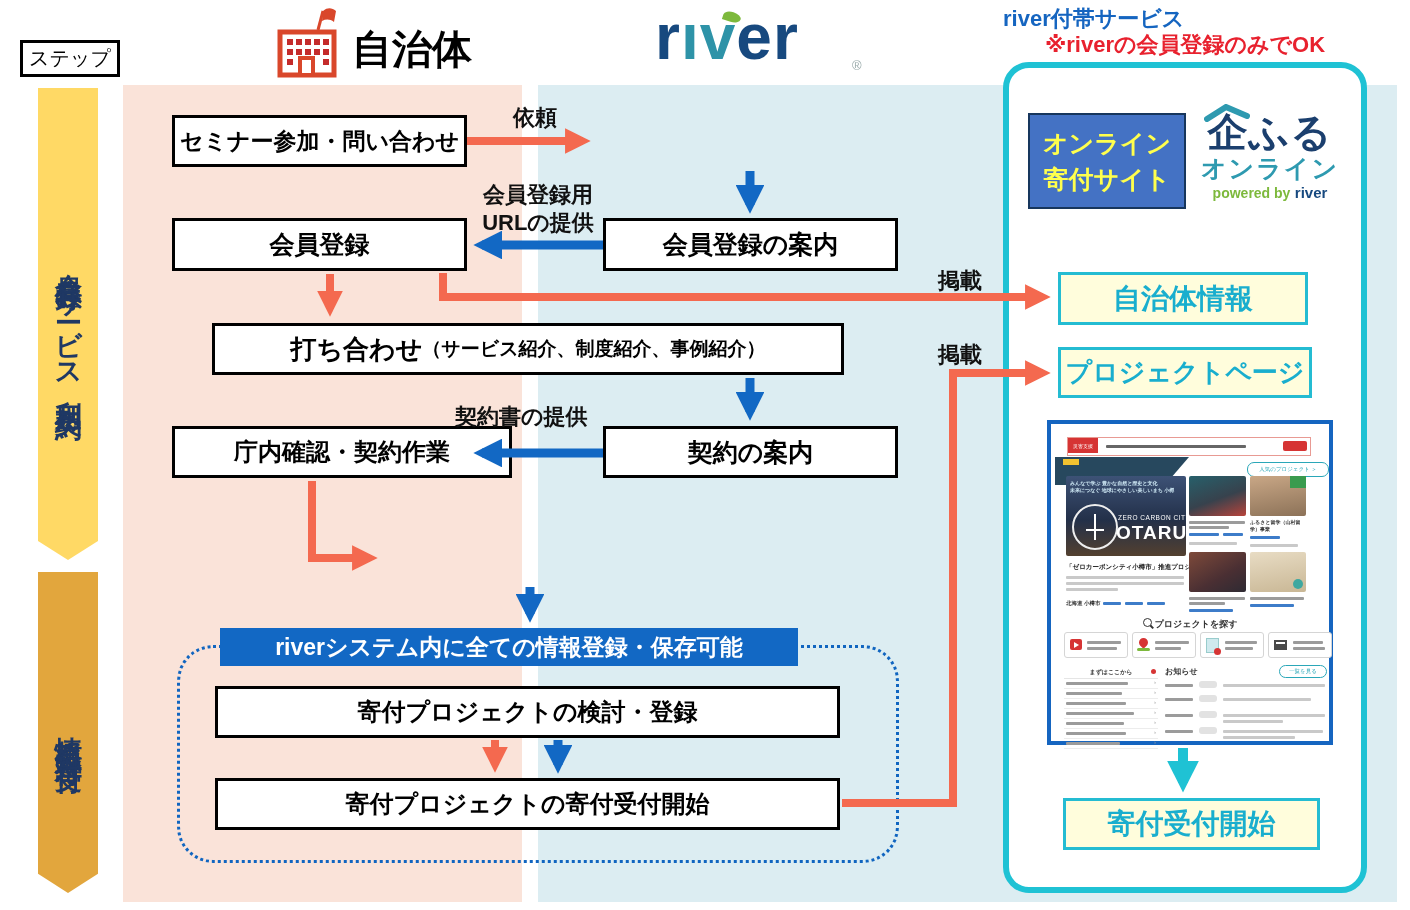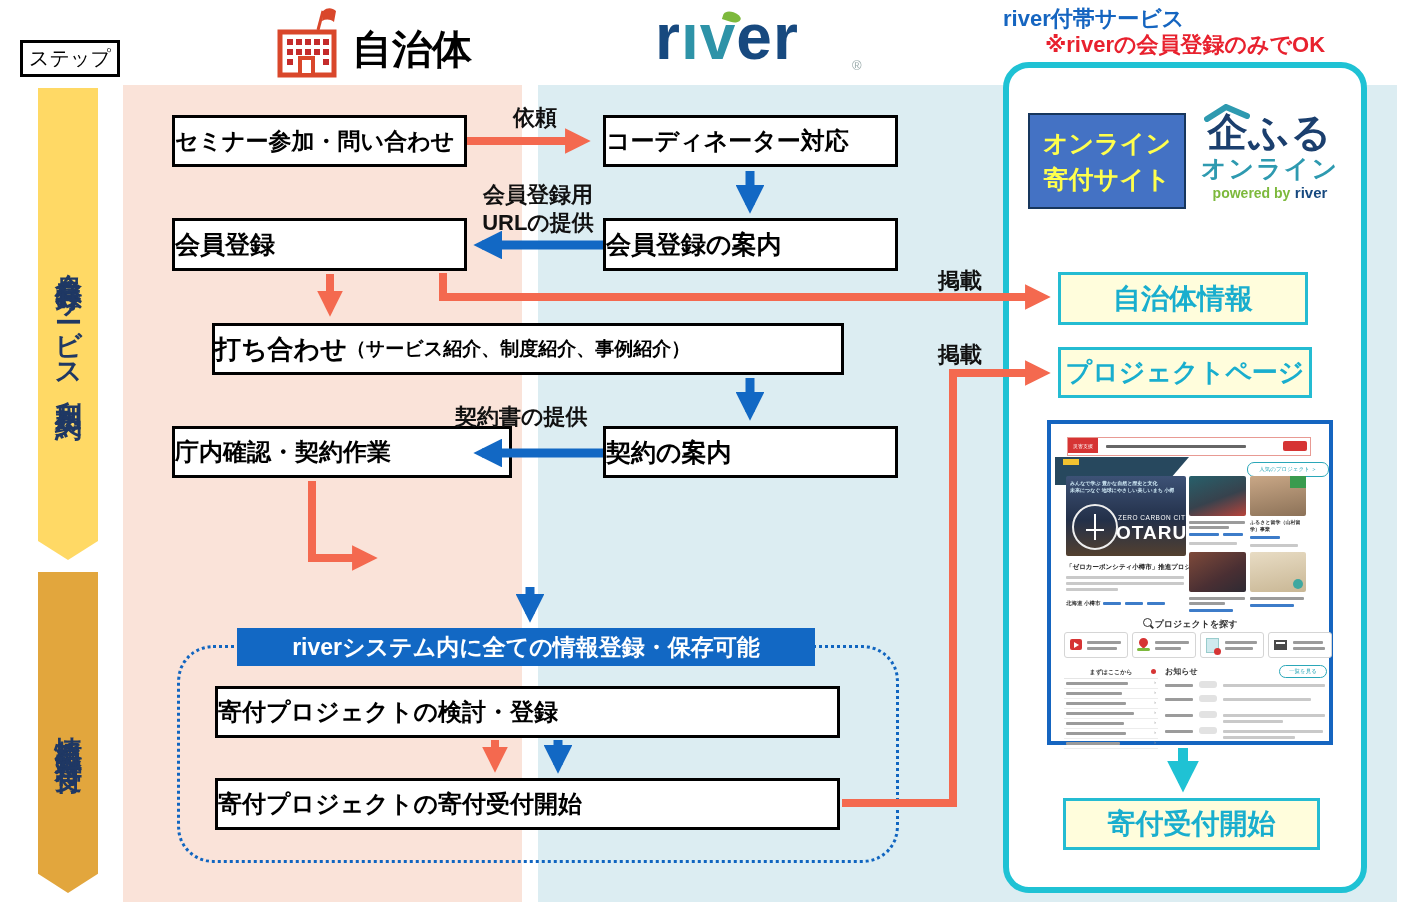--- a/index.html
+++ b/index.html
@@ -7,21 +7,21 @@
           font-family:"Liberation Sans","DejaVu Sans",sans-serif;}
   .abs{position:absolute;}
   
   .col-pink{background:#FAE3D9;}
   .col-blue{background:#DCEDF2;}
   
   .ribbon{display:flex;align-items:center;justify-content:center;}
   .ribbon-text{writing-mode:vertical-rl;text-orientation:mixed;font-weight:bold;
                color:#1F3864;font-size:27px;letter-spacing:4px;line-height:1;}
   
-  .fbox{background:#fff;border:3px solid #000;display:flex;align-items:center;
+  .fbox{background:#fff;border:3px solid #000;display:flex;align-items:center;justify-content:center;
         font-weight:bold;color:#000;text-align:center;box-sizing:border-box;}
   .lbl{color:#111;font-weight:600;font-size:22px;white-space:nowrap;}
   .banner{background:#1268C4;color:#fff;font-weight:bold;font-size:23px;display:flex;
           align-items:center;justify-content:center;white-space:nowrap;}
   .dotted-rect{border:3px dotted #1065C0;border-radius:36px;}
   
   .panel{background:#fff;border:6px solid #1FC2D4;border-radius:26px;box-sizing:border-box;}
   .ybox{background:#FFFDDC;border:3px solid #24BCD2;color:#19AECE;font-weight:bold;
         display:flex;align-items:center;justify-content:center;box-sizing:border-box;}
   .online-box{background:#4472C4;border:2px solid #17365D;color:#FFFF4D;font-weight:bold;
@@ -106,40 +106,37 @@
   <div class="abs" style="left:852px;top:58px;font-size:13px;color:#9aa;">®</div>
 
   <div class="abs r-title" style="left:1003px;top:4px;width:364px;">river付帯サービス</div>
   <div class="abs r-sub" style="left:1003px;top:30px;width:364px;text-align:center;">※riverの会員登録のみでOK</div>
 
   <div class="abs dotted-rect" style="left:177px;top:645px;width:716px;height:212px;"></div>
 
   <div class="abs fbox" style="left:172px;top:115px;width:295px;height:52px;font-size:23px;">
     <span>セミナー参加・問い合わせ</span>
   </div>
-  <div class="abs fbox" style="left:603px;top:115px;width:295px;height:52px;font-size:24px;">
-    <span>コーディネーター対応</span>
-  </div>
   <div class="abs fbox" style="left:172px;top:218px;width:295px;height:53px;font-size:25px;">
     <span>会員登録</span>
   </div>
   <div class="abs fbox" style="left:603px;top:218px;width:295px;height:53px;font-size:25px;">
     <span>会員登録の案内</span>
   </div>
   <div class="abs fbox" style="left:212px;top:323px;width:632px;height:52px;font-size:26px;">
     <span>打ち合わせ</span>
       <span style="font-size:19px;">（サービス紹介、制度紹介、事例紹介）</span>
   </div>
   <div class="abs fbox" style="left:172px;top:426px;width:340px;height:52px;font-size:24px;">
     <span>庁内確認・契約作業</span>
   </div>
   <div class="abs fbox" style="left:603px;top:426px;width:295px;height:52px;font-size:25px;">
     <span>契約の案内</span>
   </div>
-  <div class="abs banner" style="left:237px;top:628px;width:578px;height:38px;">
+  <div class="abs banner" style="left:220px;top:628px;width:578px;height:38px;">
     <span>riverシステム内に全ての情報登録・保存可能</span>
   </div>
   <div class="abs fbox" style="left:215px;top:686px;width:625px;height:52px;font-size:24px;">
     <span>寄付プロジェクトの検討・登録</span>
   </div>
   <div class="abs fbox" style="left:215px;top:778px;width:625px;height:52px;font-size:24px;">
     <span>寄付プロジェクトの寄付受付開始</span>
   </div>
 
   <div class="abs lbl" style="left:513px;top:103px;">依頼</div>

